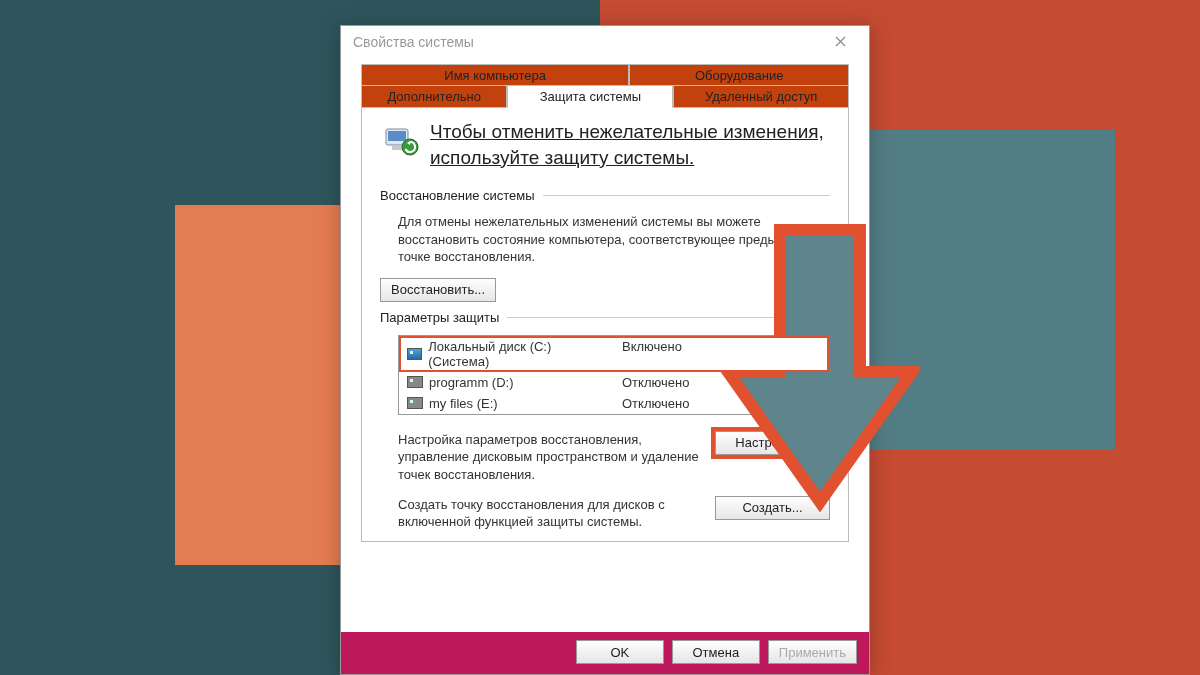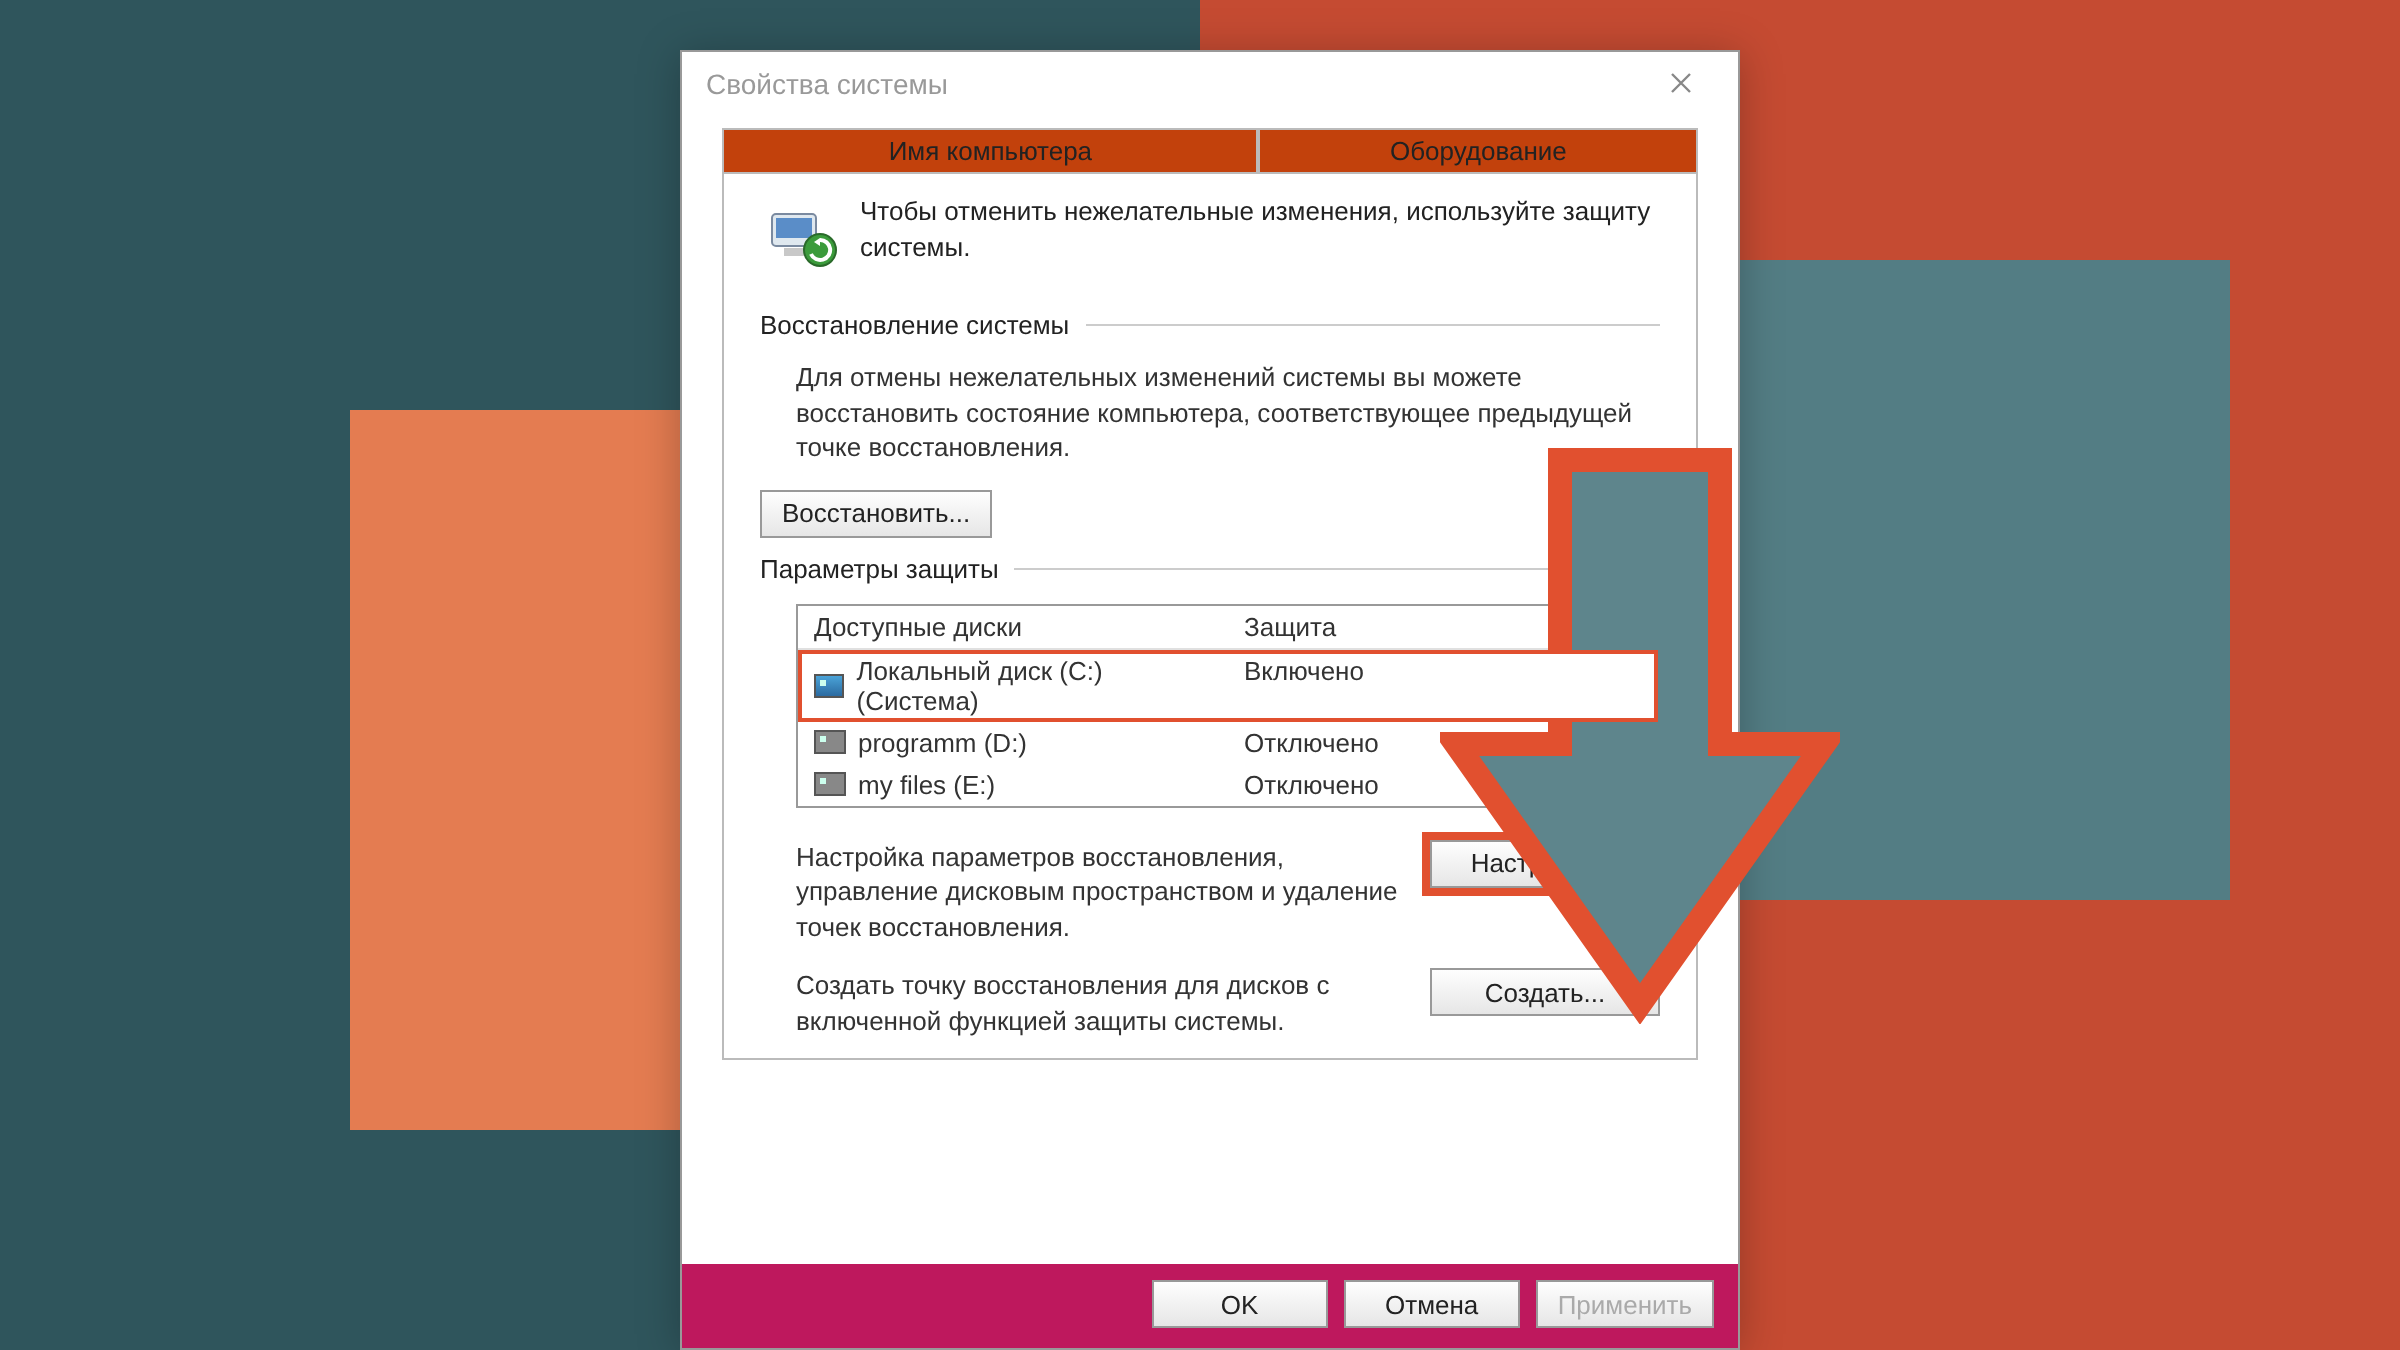--- a/index.html
+++ b/index.html
@@ -72,21 +72,21 @@
     margin-top:-1px;
     flex:1;
     padding: 12px 18px 10px 18px;
     display:flex;
     flex-direction:column;
     gap: 6px;
   }
 
   .intro { display:flex; gap:10px; align-items:flex-start; margin-bottom:6px; }
   .intro-icon { width:40px; height:40px; flex:none; }
-  .intro-text { font-size:13px; line-height:1.35; color:#222; }
+  .intro-text { font-size:19px; line-height:1.35; color:#222;text-decoration:underline; }
 
   .group-heading {
     display:flex; align-items:center; gap:8px;
     font-size:13px; color:#222;
     margin-top:6px;
   }
   .group-heading .line { flex:1; height:1px; background:#ccc; }
 
   .restore-row { display:flex; gap:12px; align-items:flex-start; margin-top:4px;flex-direction:column; }
   .restore-row .txt { flex:1; font-size:13px; line-height:1.35; padding-left:18px; }
@@ -167,20 +167,25 @@
         </svg>
     </span>
   </div>
 
   <div class="content-wrap">
     <div class="tabs-area">
       <div class="tabs-row top">
         <div class="tab" style="flex:0 0 55%"><span>Имя компьютера</span></div>
         <div class="tab" style="flex:1"><span>Оборудование</span></div>
       </div>
+      <div class="tabs-row bottom">
+        <div class="tab" style="flex:0 0 30%"><span>Дополнительно</span></div>
+        <div class="tab active" style="flex:0 0 34%"><span>Защита системы</span></div>
+        <div class="tab" style="flex:1"><span>Удаленный доступ</span></div>
+      </div>
 
       <div class="tab-panel">
         <div class="intro">
           <svg class="intro-icon" viewBox="0 0 40 40">
             <rect x="6" y="10" width="22" height="16" rx="2" fill="#dfe8ef" stroke="#7a8aa0"></rect>
             <rect x="8" y="12" width="18" height="10" fill="#5a8dc8"></rect>
             <rect x="12" y="27" width="10" height="4" fill="#c8c8c8"></rect>
             <circle cx="30" cy="28" r="8" fill="#3b9b3b" stroke="#2a6a2a"></circle>
             <path d="M30 23 A5 5 0 1 1 25.5 30" fill="none" stroke="#fff" stroke-width="2"></path>
             <path d="M30 22 l-3 2 l3 2 z" fill="#fff"></path>
@@ -196,24 +201,20 @@
           <div class="txt">Для отмены нежелательных изменений системы вы можете восстановить состояние компьютера, соответствующее предыдущей точке восстановления.</div>
           <button class="btn"><span>Восстановить...</span></button>
         </div>
 
         <div class="group-heading" style="margin-top:2px">
           <span>Параметры защиты</span>
           <span class="line"></span>
         </div>
 
         <div class="table">
-          <div class="thead">
-            <div class="col1">Доступные диски</div>
-            <div class="col2">Защита</div>
-          </div>
           <div class="trow highlight">
             <div class="col1">
                 <span class="drive-icon sys"></span>
                 <span>Локальный диск (C:) (Система)</span>
               </div>
             <div class="col2">Включено</div>
           </div>
           <div class="trow">
             <div class="col1">
                 <span class="drive-icon"></span>

